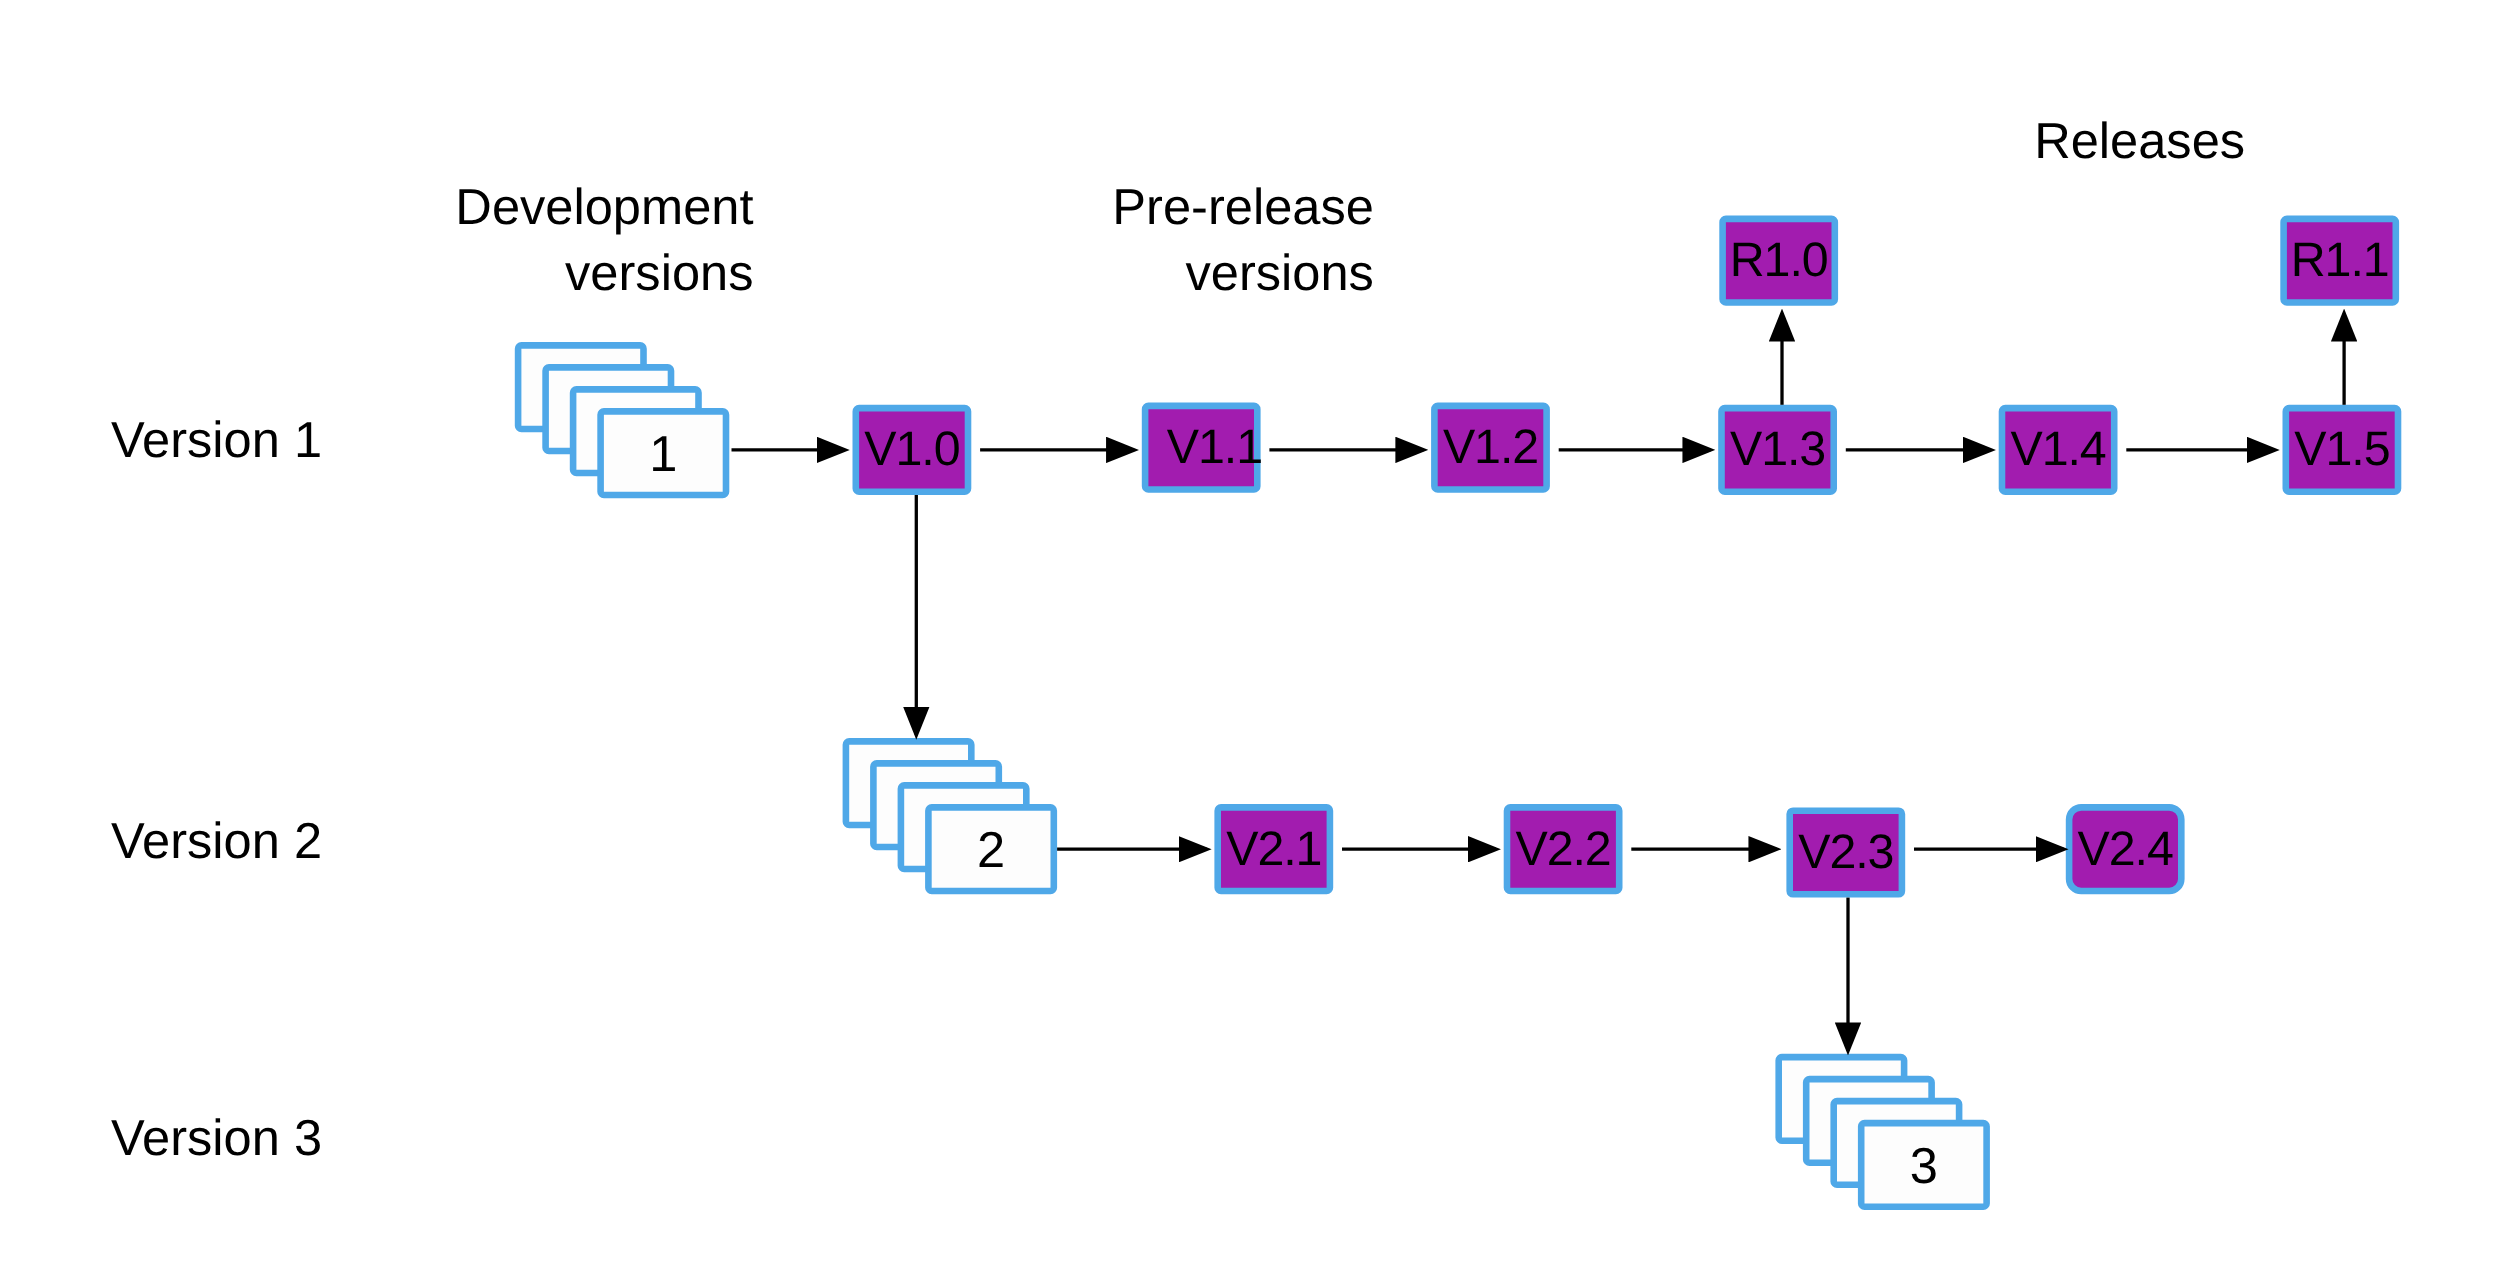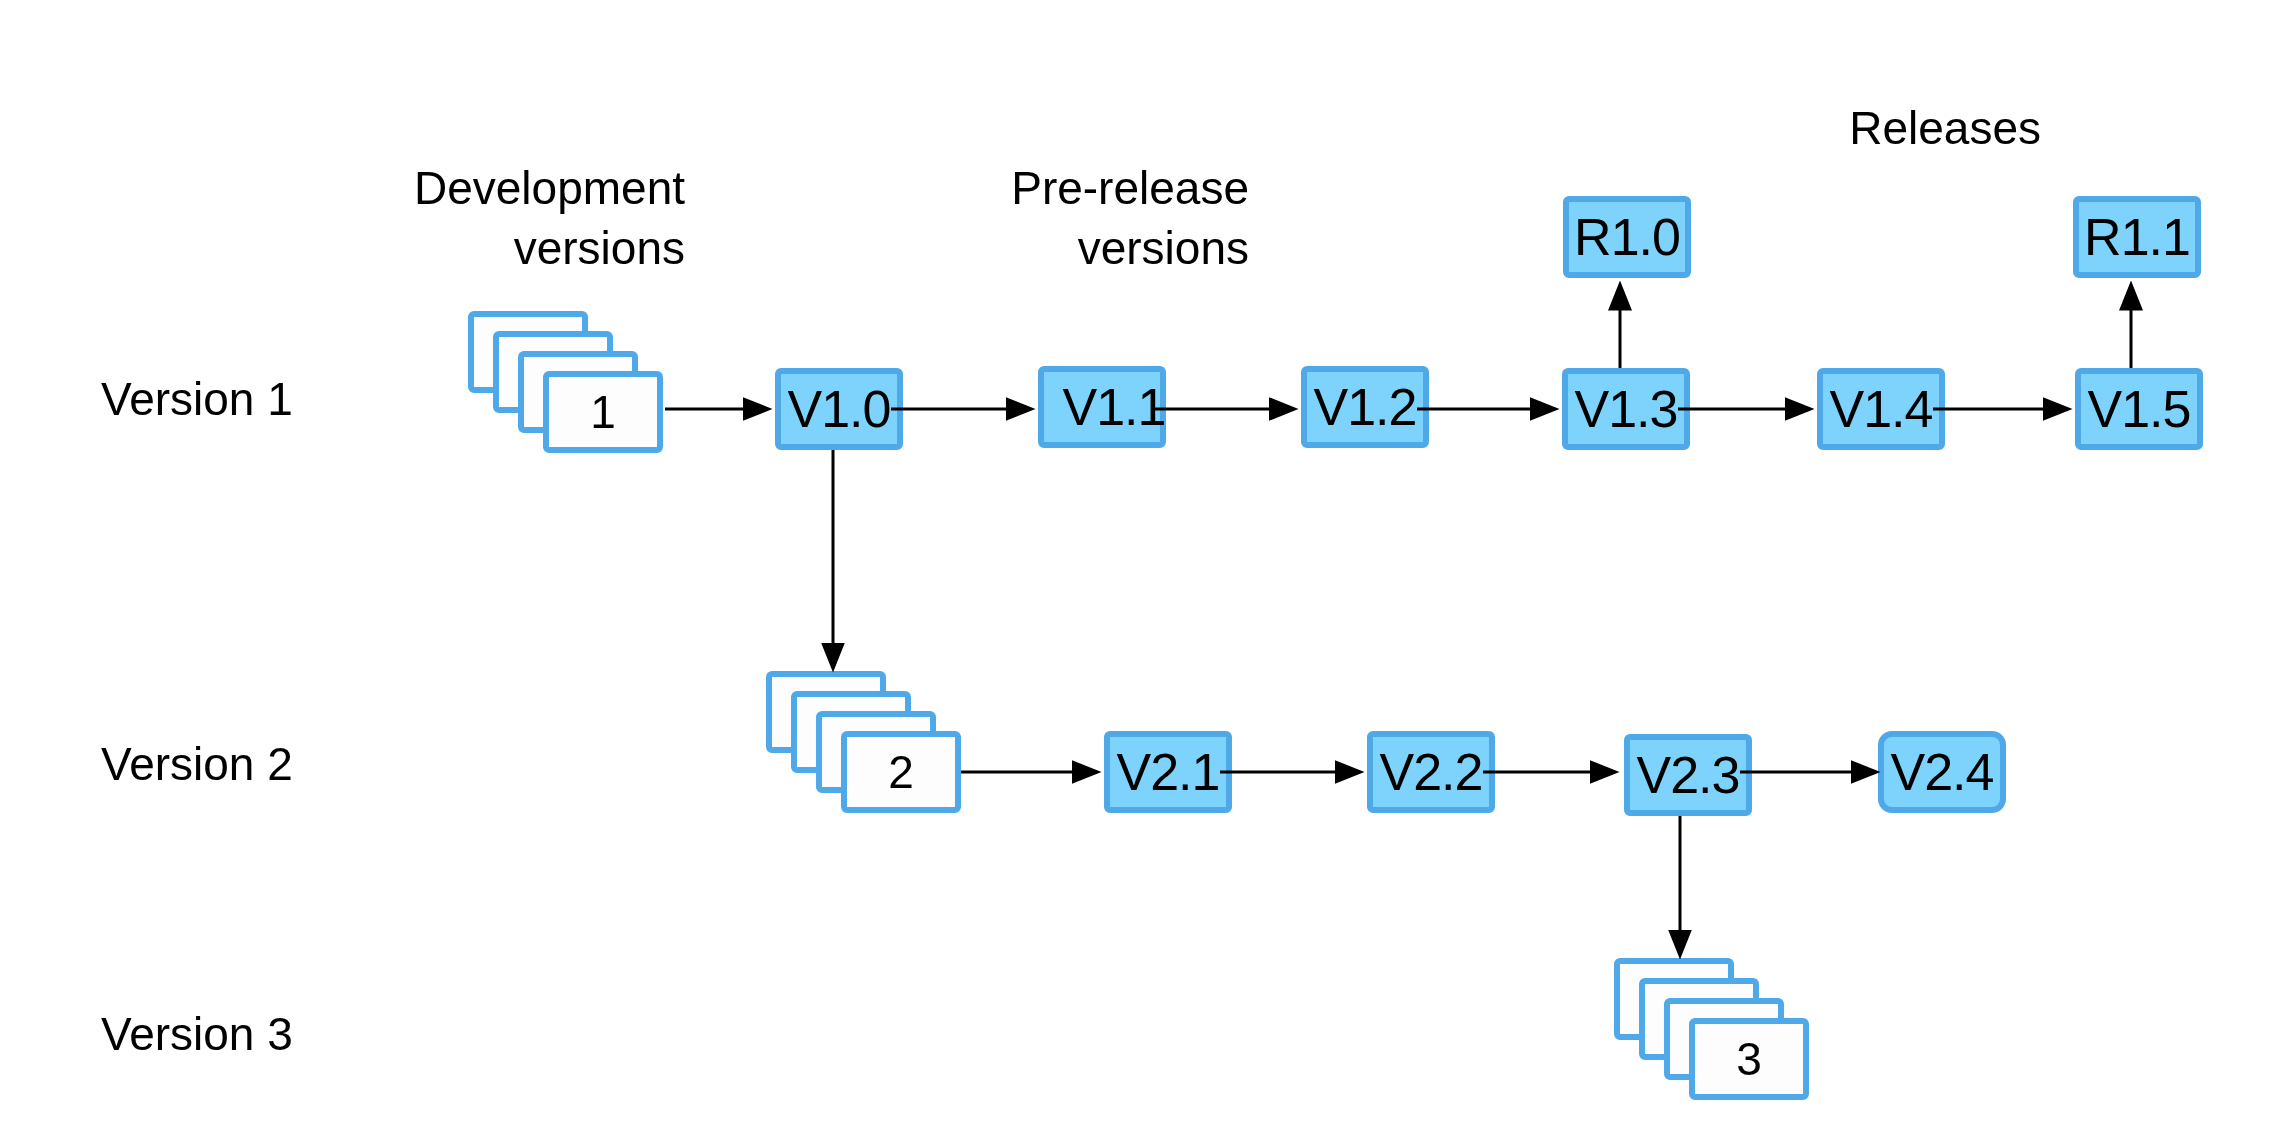--- a/index.html
+++ b/index.html
@@ -16,26 +16,26 @@
     position: absolute;
     left: 0; top: 0;
     width: 2290px; height: 1148px;
     z-index: 5;
     pointer-events: none;
   }
   .edges-layer line { stroke: #000000; stroke-width: 3; }
   .node {
     position: absolute;
     box-sizing: border-box;
-    width: 128px; height: 82px;
-    background: #7dd3fc;
+    width: 108px; height: 82px;
+    background: #a21caf;
     border: 6px solid #4FA8E8;
     border-radius: 6px;
     display: flex; align-items: center; justify-content: center;
-    font-size: 52px;
+    font-size: 44px;
     letter-spacing: -1px;
     z-index: 2;
   }
   .card {
     position: absolute;
     box-sizing: border-box;
     width: 120px; height: 82px;
     background: #fdfdfd;
     border: 6px solid #4FA8E8;
     border-radius: 6px;

